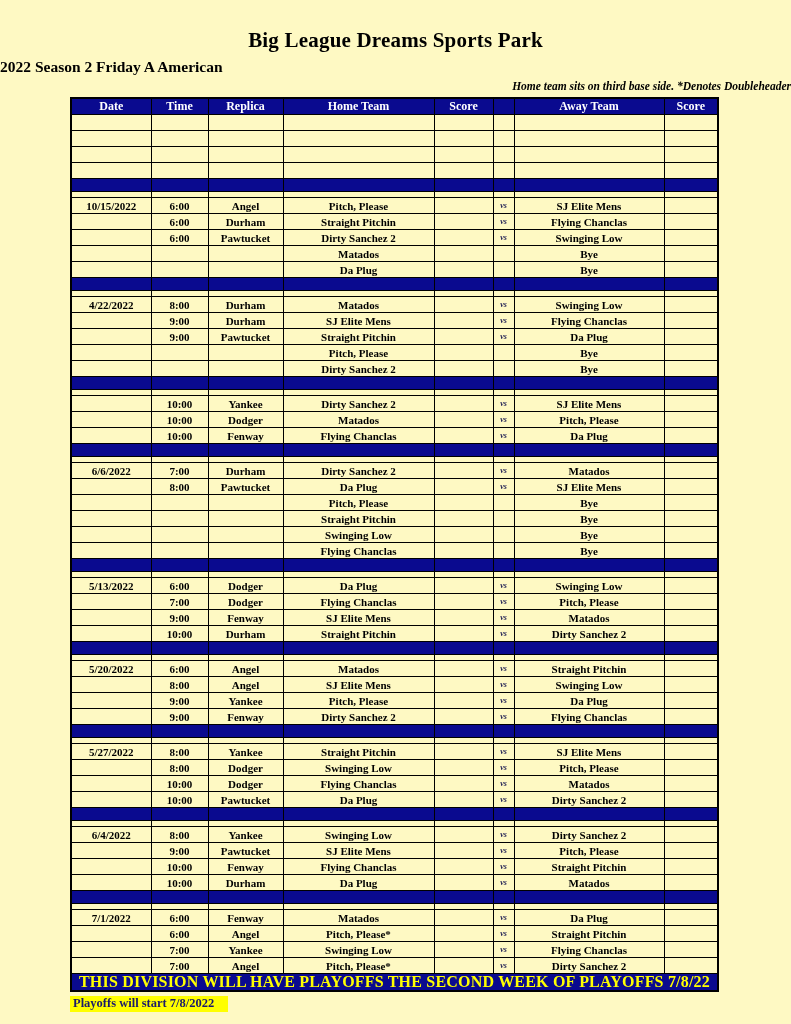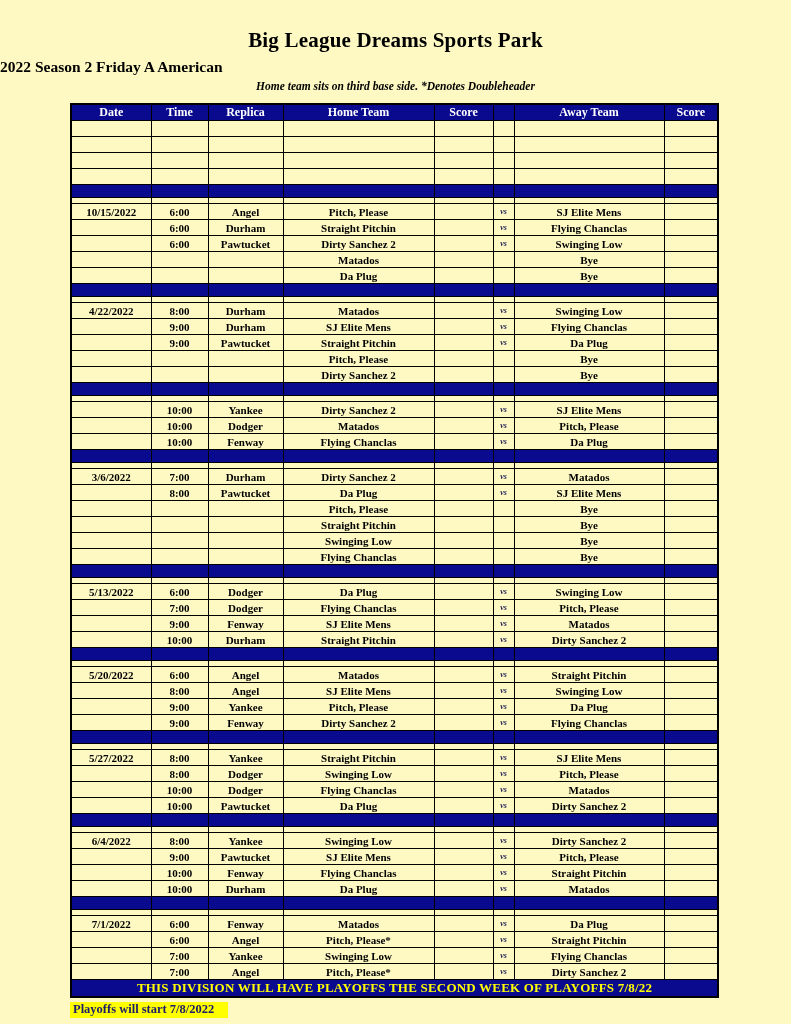--- a/index.html
+++ b/index.html
@@ -2,41 +2,41 @@
 <html style="--navy: #0a0a8f; --yellow: #ffff00; --header_text: #ffffff; --cell_text: #000000; --vs_text: #1c1c52; --footer_text: #1b1b6b;"><head>
 <meta charset="utf-8">
 <style>
   html, body { margin:0; padding:0; background:#ffffff; }
   .page {
     position:relative; width:791px; height:1024px; background:#fef9c3;
     font-family:"Liberation Serif", serif; color:#000; overflow:hidden;
   }
   .title   { margin:28px 0 0; text-align:center; font-size:21px; font-weight:bold; letter-spacing:.2px; }
   .subtitle{ margin:5px 0 0;  text-align:left; font-size:15.5px; font-weight:bold; }
-  .note    { margin:4px 0 11px; text-align:center; font-size:11.5px; font-weight:bold; font-style:italic; }
+  .note    { margin:4px 0 5px; text-align:right; font-size:11.5px; font-weight:bold; font-style:italic; }
 
   table.sched {
     border-collapse:collapse; table-layout:fixed;
     margin-left:70px; width:647px; border:2px solid #000;
   }
   .sched th, .sched td {
     border:1px solid #000; padding:0; overflow:hidden; white-space:nowrap;
     text-align:center; vertical-align:middle;
   }
   .sched th {
     background:var(--navy); color:var(--header_text);
     font-size:12px; font-weight:bold; height:15px; line-height:15px;
   }
   .sched td { font-size:11px; font-weight:bold; height:15px; line-height:14px; color:var(--cell_text); }
   tr.sep td { background:var(--navy); height:12px; line-height:12px; }
   tr.gap td { height:5px; line-height:5px; }
   td.vs  { font-size:8px; font-style:italic; font-weight:bold; color:var(--vs_text); }
   tr.banner td {
     background:var(--navy); color:var(--yellow);
-    font-size:13px; font-weight:bold; height:16px; line-height:16px; letter-spacing:.2px;
+    font-size:16px; font-weight:bold; height:16px; line-height:16px; letter-spacing:.2px;
   }
   .playoffs {
     display:inline-block; margin:4px 0 0 70px;
     background:var(--yellow); color:var(--footer_text);
     font-size:12.5px; font-weight:bold; padding:0 14px 1px 3px;
   }
 </style>
 </head>
 <body>
 
@@ -313,21 +313,21 @@
           <td></td>
           <td></td>
           <td></td>
           <td></td>
           <td></td>
           <td></td>
           <td></td>
           <td></td>
         </tr>
         <tr>
-          <td>3/6/2022</td>
+          <td>6/6/2022</td>
           <td>7:00</td>
           <td>Durham</td>
           <td>Dirty Sanchez 2</td>
           <td></td>
           <td class="vs">vs</td>
           <td>Matados</td>
           <td></td>
         </tr>
         <tr>
           <td></td>

